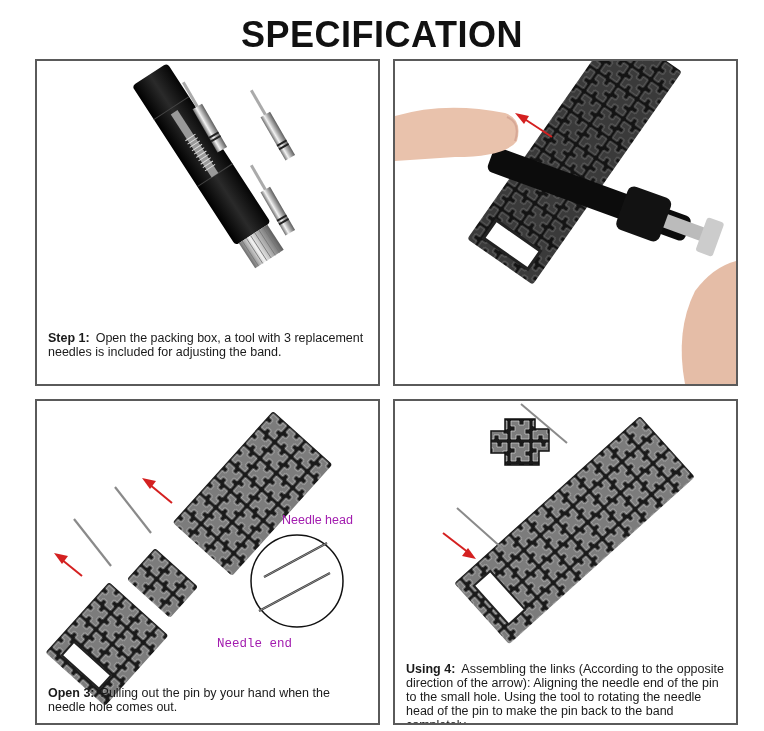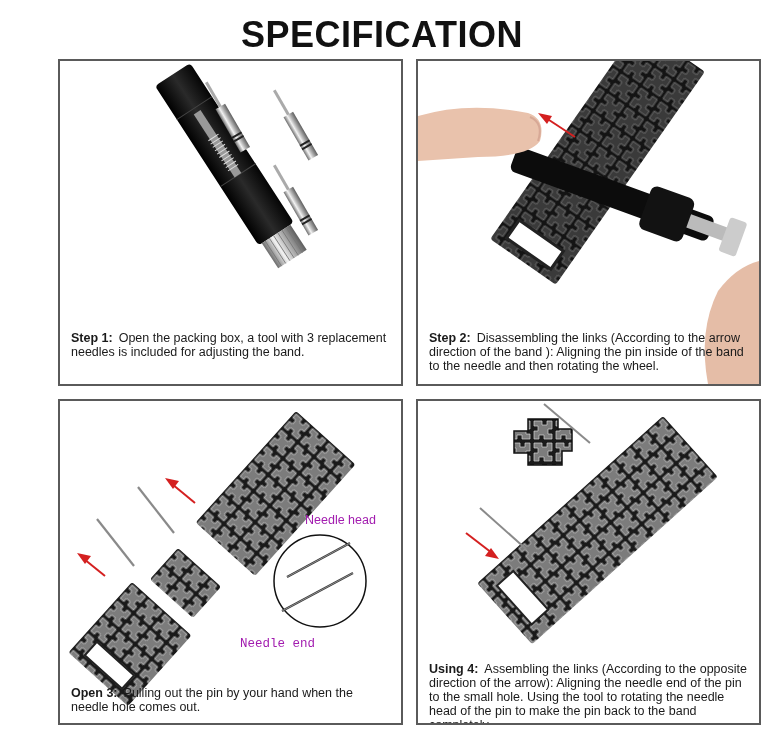--- a/index.html
+++ b/index.html
@@ -4,21 +4,21 @@
   <style>
     * { box-sizing: border-box; margin: 0; padding: 0; }
     html, body { width: 764px; height: 731px; background: #ffffff; overflow: hidden; }
     body { position: relative; font-family: "Liberation Sans", "DejaVu Sans", sans-serif; color: #111; }
     .title {
       position: absolute; left: 0; top: 14px; width: 764px; text-align: center;
       font-size: 36px; font-weight: bold; letter-spacing: 0.5px; color: #111;
     }
     .panel {
       position: absolute; width: 345px; height: 327px;
-      border: 2px solid #5a5a5a; background: #fff; overflow: hidden; margin-left: 23px;
+      border: 2px solid #5a5a5a; background: #fff; overflow: hidden;
     }
     #p1 { left: 35px; top: 59px; }
     #p2 { left: 393px; top: 59px; }
     #p3 { left: 35px; top: 399px; height: 326px; }
     #p4 { left: 393px; top: 399px; height: 326px; }
     .illus { position: absolute; left: 0; top: 0; width: 341px; height: 323px; }
     .caption {
       position: absolute; left: 11px; right: 8px;
       font-size: 12.5px; line-height: 14px; color: #1a1a1a;
     }
@@ -128,23 +128,20 @@
     <path d="M0 55 Q50 40 110 52 Q128 58 122 80 Q110 96 60 96 L0 100 Z" fill="#e9c2ac"></path>
     <path d="M112 56 Q126 62 120 80" fill="none" stroke="#d7a896" stroke-width="2"></path>
 
     <path d="M300 230 Q318 206 341 200 L341 323 L290 323 Q280 270 300 230 Z" fill="#e5bda7"></path>
 
     <g>
       <line x1="157" y1="76" x2="128" y2="57" stroke="#d42020" stroke-width="2"></line>
       <polygon points="120,52 134,55 129,63" fill="#d42020"></polygon>
     </g>
   </svg>
-  <div class="caption">
-    <span class="step">Step 2:</span><span>Disassembling the links (According to the arrow direction of the band ): Aligning the pin inside of the band to the needle and then rotating the wheel.</span>
-  </div>
 </div>
 
 <div class="panel" id="p3">
   <svg class="illus" viewBox="0 0 341 323">
     <defs>
       <pattern id="links3" width="22" height="22" patternUnits="userSpaceOnUse">
         <rect width="22" height="22" fill="#1a1a1a"></rect>
         <path d="M2 2h8v4h5v-4h5v8h-4v5h4v5h-8v-4h-5v4h-5v-8h4v-5h-4z" fill="#7c7c7c" stroke="#d5d5d5" stroke-width="0.7"></path>
       </pattern>
     </defs>

